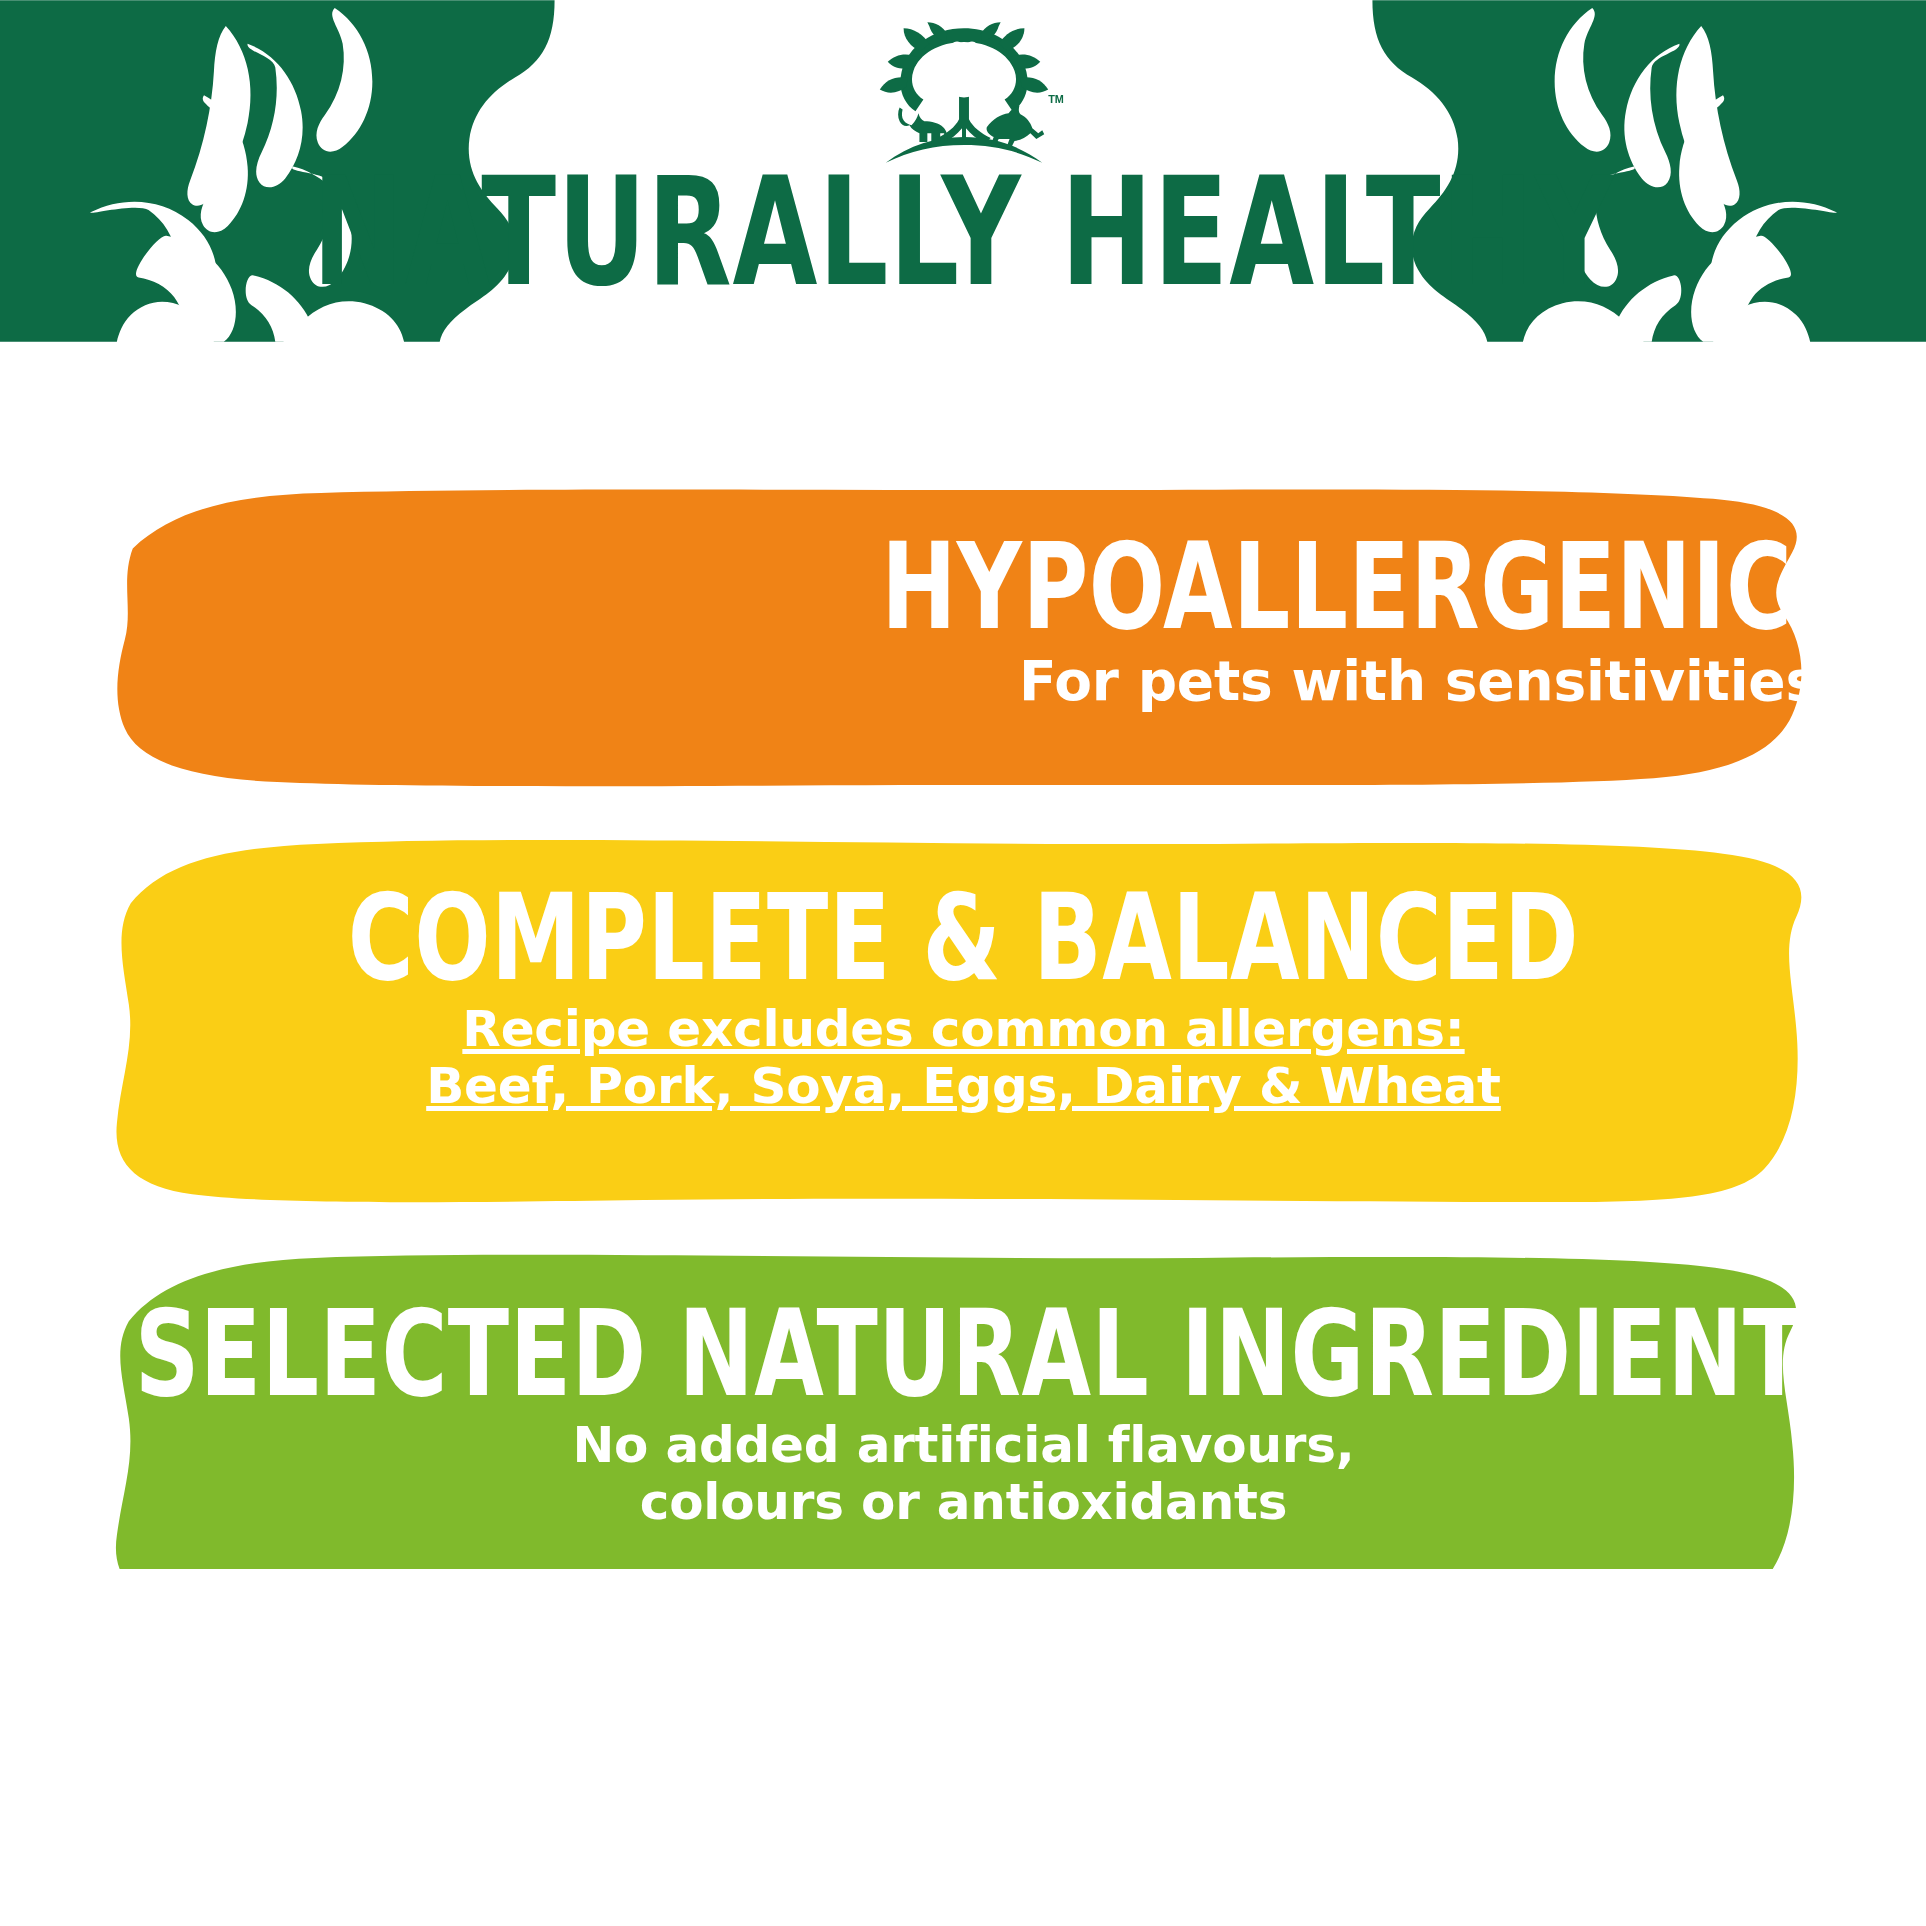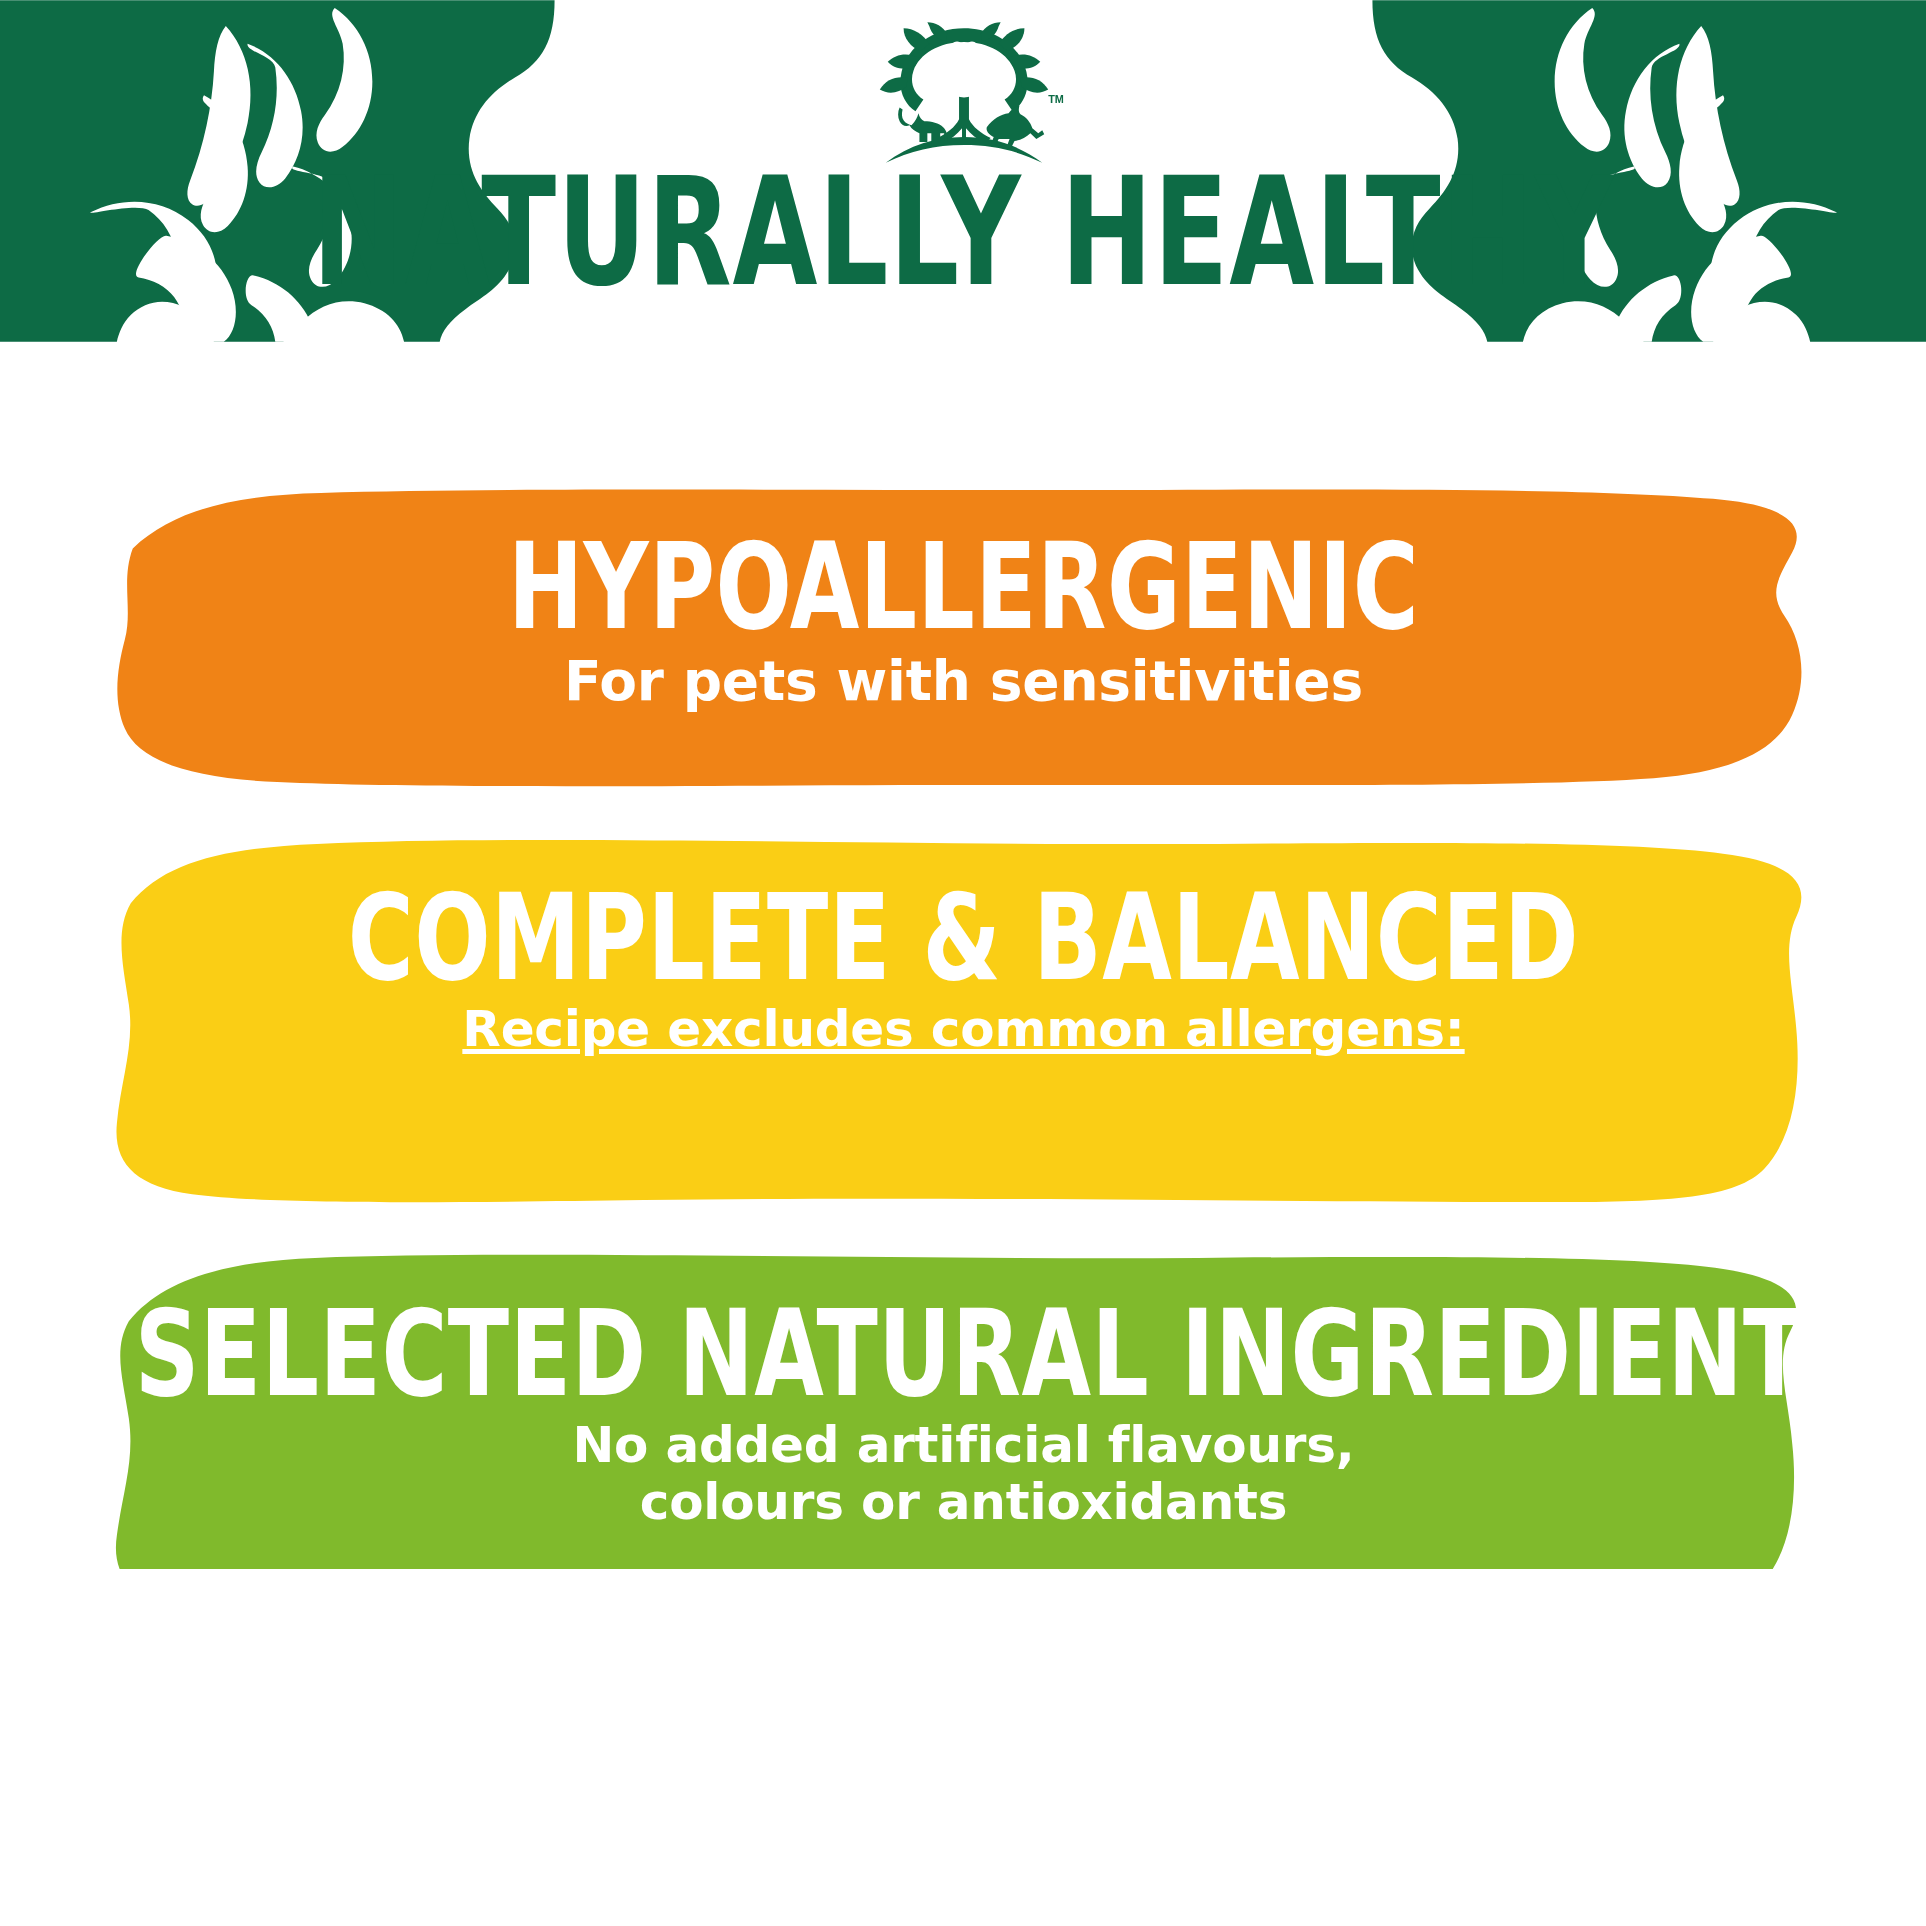--- a/index.html
+++ b/index.html
@@ -106,21 +106,21 @@
   }
   .banner-sub {
     font-family: "DejaVu Sans", "Liberation Sans", sans-serif;
     font-weight: 700;
     line-height: 1.14;
     letter-spacing: -0.2px;
   }
 
   
   #banner-hypoallergenic { height: 307px; }
-  #banner-hypoallergenic .banner-inner { padding-top: 44px; }
+  #banner-hypoallergenic .banner-inner { padding-top: 44px; text-align: right; }
   #banner-hypoallergenic .banner-title { font-size: 103px; }
   #banner-hypoallergenic .banner-sub   { font-size: 55px; margin-top: 22px; }
 
   
   #banner-complete { height: 374px; }
   #banner-complete .banner-inner { padding-top: 46px; }
   #banner-complete .banner-title { font-size: 103px; }
   #banner-complete .banner-sub   { font-size: 50px; margin-top: 22px; text-decoration: underline; }
 
   
@@ -282,20 +282,21 @@
                C1700 29 1720 50 1704 84 C1690 114 1700 150 1704 196
                C1709 250 1702 306 1672 338 C1644 368 1576 372 1460 372
                C1200 372 820 366 540 370 C320 373 160 374 84 364
                C26 356 4 332 8 292 C12 248 26 214 20 172 C14 132 6 98 22 70 Z"></path>
         </svg>
       </div>
       <div class="banner-inner">
         <div class="banner-title">COMPLETE &amp; BALANCED</div>
         <div class="banner-sub">
           <div>Recipe excludes common allergens:</div>
+          <div>Beef, Pork, Soya, Eggs, Dairy &amp; Wheat</div>
         </div>
       </div>
     </div>
 
     <div class="banner" id="banner-selected">
       <div class="blob">
         <svg viewBox="0 0 1726 378" preserveAspectRatio="none" xmlns="http://www.w3.org/2000/svg" aria-hidden="true">
           <path fill="#80BA2C" d="M20 72 C54 30 116 12 208 8 C420 0 780 10 1100 8 C1340 6 1530 6 1622 18
                C1694 28 1716 48 1698 82 C1682 112 1696 148 1700 196
                C1706 252 1698 310 1666 340 C1636 368 1566 372 1448 372

